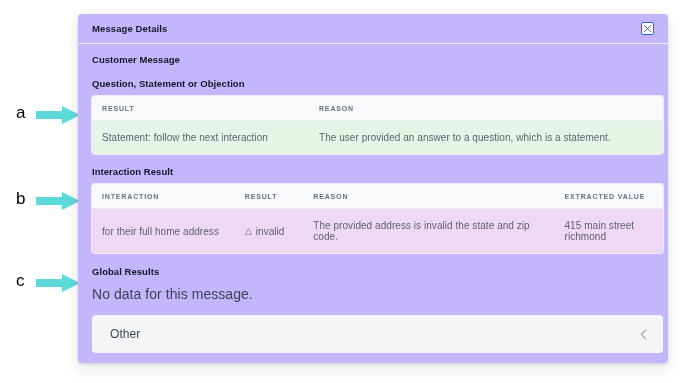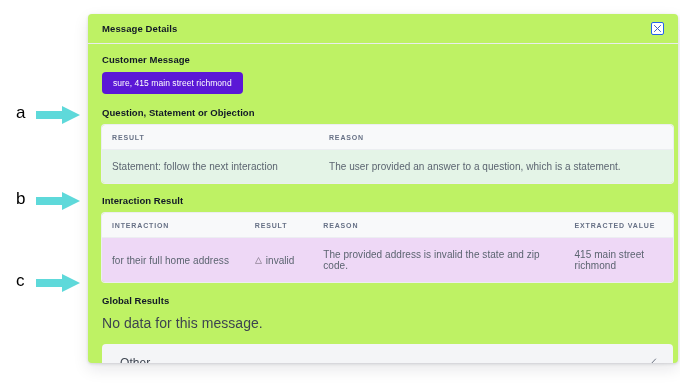--- a/index.html
+++ b/index.html
@@ -40,25 +40,25 @@
   }
   .arrow-diag {
     position: absolute;
     width: 24px;
     height: 24px;
   }
 
   
   .card {
     position: absolute;
-    left: 88px;
+    left: 78px;
     top: 14px;
     width: 590px;
     height: 349px;
-    background: #bef264;
+    background: #c4b5fd;
     border-radius: 4px;
     box-shadow: 0 1px 3px rgba(16,24,40,0.14), 0 6px 16px rgba(16,24,40,0.10);
     overflow: hidden;
     box-sizing: border-box;
   }
 
   .card-header {
     height: 30px;
     display: flex;
     align-items: center;
@@ -213,21 +213,20 @@
       <svg width="9" height="9" viewBox="0 0 10 10">
         <path d="M1.6 1.6 L8.4 8.4 M8.4 1.6 L1.6 8.4" stroke="#3b5fc0" stroke-width="1.1" stroke-linecap="round"></path>
       </svg>
     </button>
   </div>
 
   <div class="card-body">
 
     
     <div class="section-title">Customer Message</div>
-    <div class="msg-chip">sure, 415 main street richmond</div>
 
     
     <div class="section-title" style="margin-top:13px;">Question, Statement or Objection</div>
     <table class="tbl">
       <colgroup>
           <col style="width:38%">
           <col style="width:62%">
         </colgroup>
       <thead>
         <tr>

